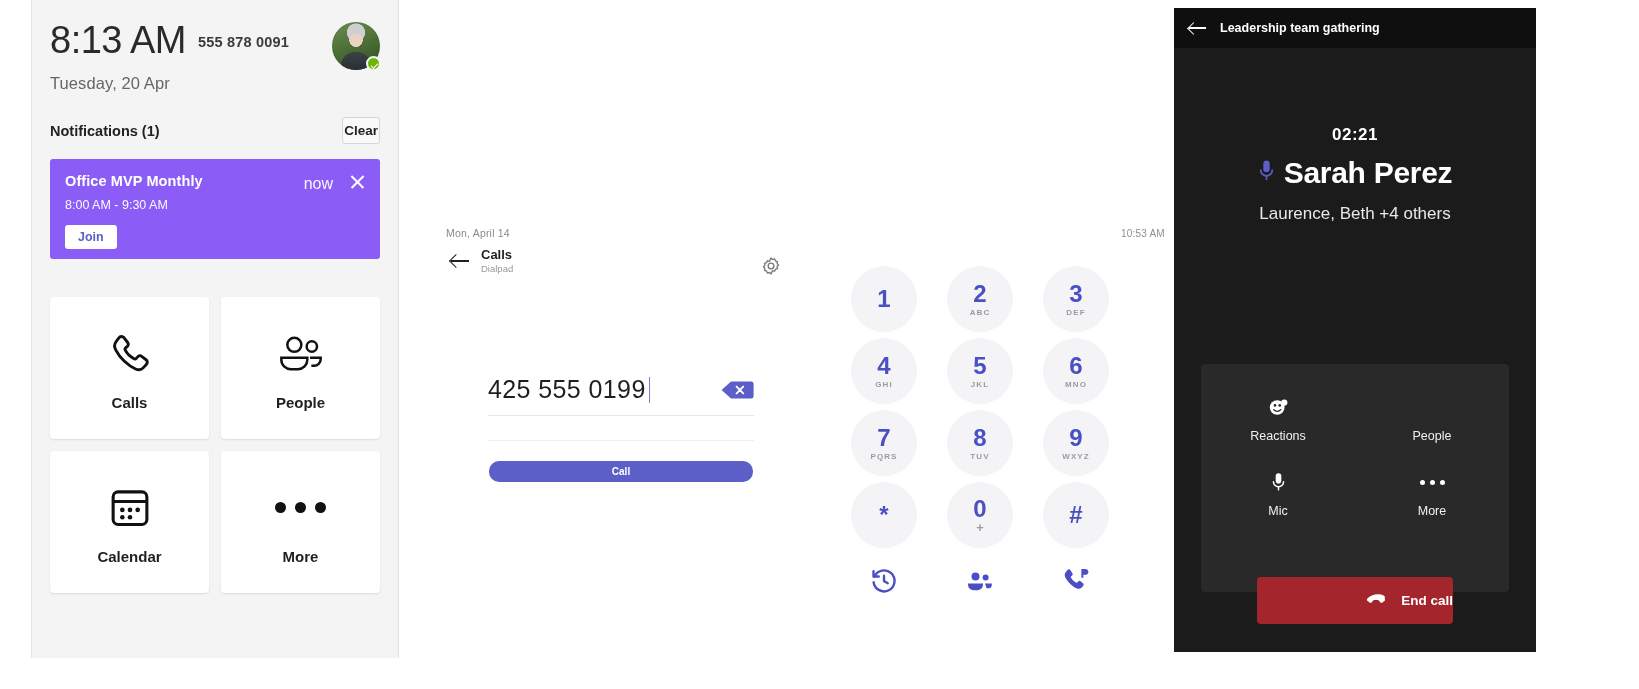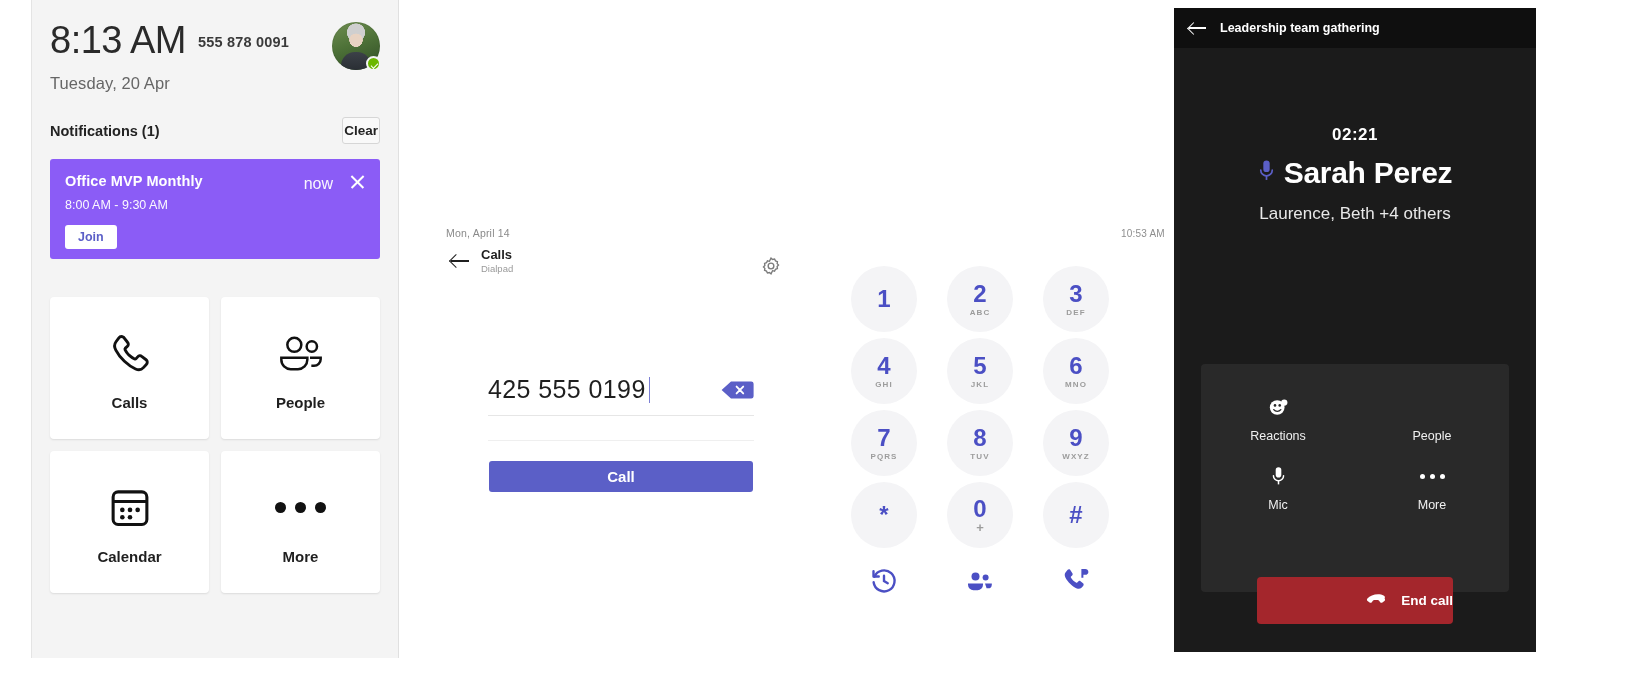--- a/index.html
+++ b/index.html
@@ -137,23 +137,23 @@
     margin-left: 3px; vertical-align: middle;
   }
   .backspace {
     margin-left: auto; width: 34px; height: 22px; cursor:pointer; position:relative;
   }
   .underline2 {
     position:absolute; left: 488px; top: 428px; width: 266px; height: 13px;
     border-bottom: 1px solid #efefef;
   }
   .call-btn {
-    position:absolute; left: 489px; top: 461px; width: 264px; height: 31px;
-    background:#5b5fc7; color:#fff; border:none; border-radius:3px;
-    font-size: 15px; font-weight: 700; cursor:pointer;
+    position:absolute; left: 489px; top: 461px; width: 264px; height: 21px;
+    background:#5b5fc7; color:#fff; border:none; border-radius:10px;
+    font-size: 10px; font-weight: 700; cursor:pointer;
   }
 
   .dialpad { position:absolute; left: 836px; top: 266px; width: 288px; }
   .dp-grid { display:grid; grid-template-columns: repeat(3, 96px); row-gap: 6px; }
   .dp-key {
     width: 66px; height: 66px; border-radius: 50%; background:#f4f4f6;
     display:flex; flex-direction:column; align-items:center; justify-content:center;
     margin: 0 auto; cursor: pointer;
   }
   .dp-digit { font-size: 24px; font-weight: 600; color:#4b4fc4; line-height: 26px; }
@@ -184,21 +184,21 @@
   .rp-speaker {
     display:flex; align-items:center; justify-content:center; gap:9px; margin-top: 11px;
   }
   .rp-name { color:#fff; font-size: 30px; font-weight: 700; letter-spacing:-.3px; }
   .rp-others { text-align:center; color:#e8e8e8; font-size: 17px; margin-top: 14px; }
 
   .rp-controls {
     position:absolute; left: 27px; top: 356px; width: 308px; height: 228px;
     background: #292929; border-radius: 4px;
   }
-  .rp-grid { display:grid; grid-template-columns: 1fr 1fr; padding-top: 30px; row-gap: 20px; }
+  .rp-grid { display:grid; grid-template-columns: 1fr 1fr; padding-top: 30px; row-gap: 26px; }
   .rp-btn { display:flex; flex-direction:column; align-items:center; cursor:pointer; }
   .rp-ico { height: 26px; display:flex; align-items:center; justify-content:center; }
   .rp-lab { color:#f0f0f0; font-size: 12.5px; margin-top: 9px; }
   .rp-dots { display:flex; gap:5px; }
   .rp-dots i { width:5px; height:5px; border-radius:50%; background:#fff; display:block;}
   .end-call {
     position:absolute; left: 56px; top: 188px; width: 196px; height: 47px;
     background:#a4262c; border:none; border-radius:4px; color:#fff;
     font-size: 13.5px; font-weight: 700; cursor:pointer;
     display:flex; align-items:center; justify-content:flex-end; gap:11px;margin-top:25px;

